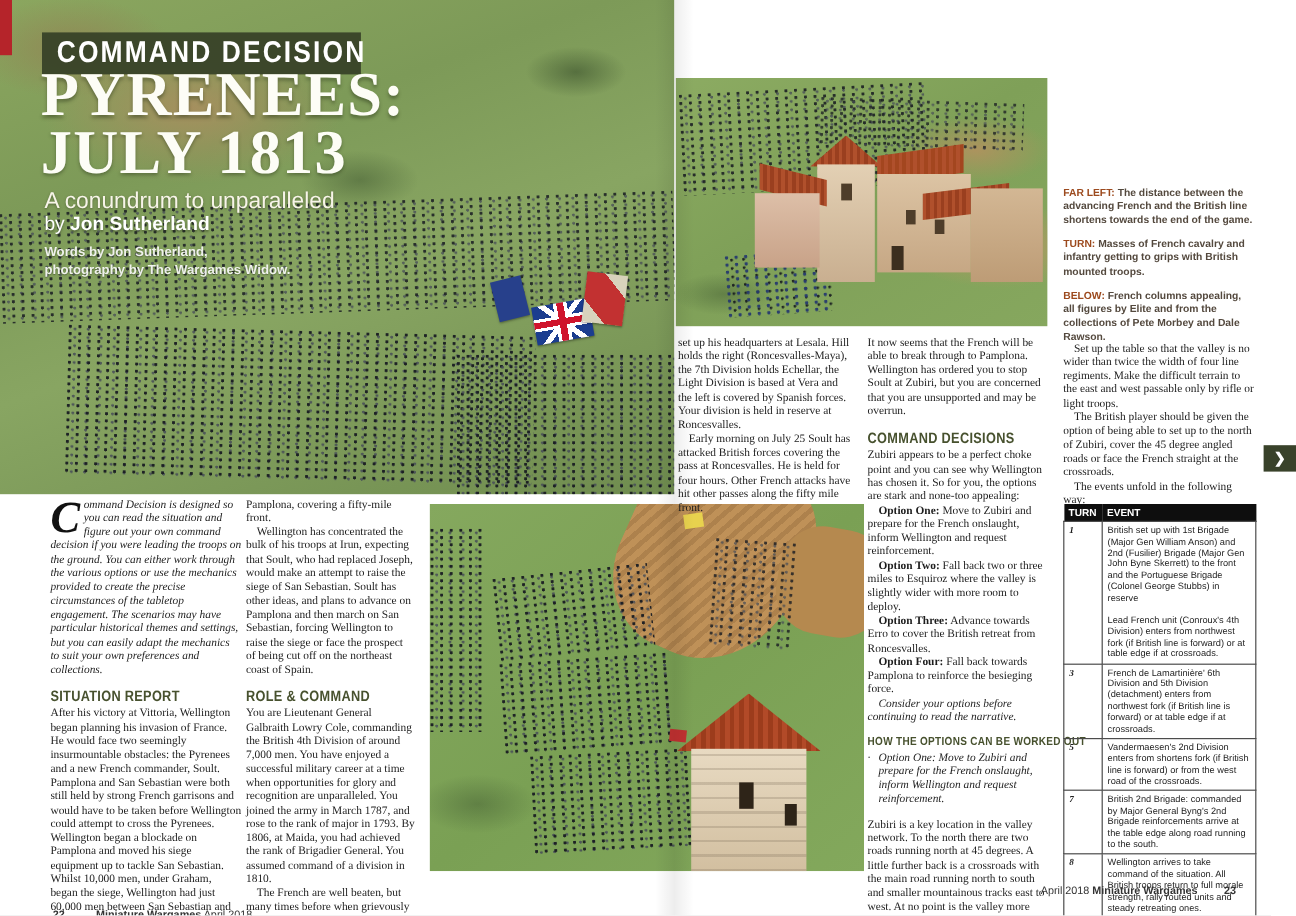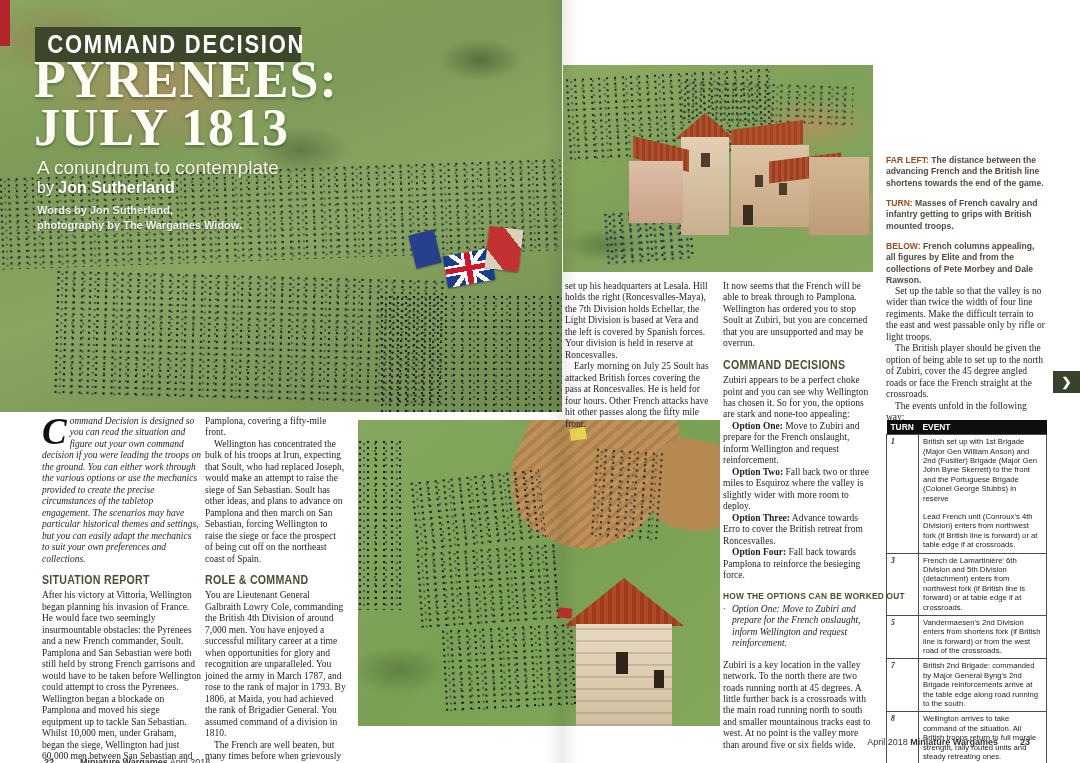--- a/index.html
+++ b/index.html
@@ -96,21 +96,21 @@
     <div style="position:absolute;left:487px;top:228px;width:34px;height:42px;transform:rotate(7deg);background:
         linear-gradient(45deg,#d8d2bc 25%,#c23131 25% 75%,#d8d2bc 75%);box-shadow:0 1px 2px rgba(0,0,0,.4);"></div>
     <div style="position:absolute;left:412px;top:232px;width:26px;height:34px;transform:rotate(-14deg);background:#27408b;box-shadow:0 1px 2px rgba(0,0,0,.35);"></div>
     <div class="red-corner"></div>
 
     <div class="kicker">COMMAND DECISION</div>
     <div class="title">
       <div>PYRENEES:</div>
       <div>JULY 1813</div>
     </div>
-    <div class="subtitle">A conundrum to contemplate</div>
+    <div class="subtitle">A conundrum to unparalleled</div>
     <div class="byline"><span>by </span><b>Jon Sutherland</b></div>
     <div class="credits">
       <div>Words by Jon Sutherland,</div>
       <div>photography by The Wargames Widow.</div>
     </div>
   </div>
 
   <div class="photo" style="left:563px;top:65px;width:310px;height:207px;">
     <div class="ph-base" style="background:
         radial-gradient(ellipse 90px 40px at 250px 60px, rgba(180,145,95,.85), rgba(180,145,95,0) 70%),
@@ -178,20 +178,21 @@
   </div>
 
   <div class="col" style="left:723px;top:281px;width:149px;">
     <p>It now seems that the French will be able to break through to Pamplona. Wellington has ordered you to stop Soult at Zubiri, but you are concerned that you are unsupported and may be overrun.</p>
     <div class="h-olive">COMMAND DECISIONS</div>
     <p>Zubiri appears to be a perfect choke point and you can see why Wellington has chosen it. So for you, the options are stark and none-too appealing:</p>
     <p class="ind"><b>Option One:</b><span> Move to Zubiri and prepare for the French onslaught, inform Wellington and request reinforcement.</span></p>
     <p class="ind"><b>Option Two:</b><span> Fall back two or three miles to Esquiroz where the valley is slightly wider with more room to deploy.</span></p>
     <p class="ind"><b>Option Three:</b><span> Advance towards Erro to cover the British retreat from Roncesvalles.</span></p>
     <p class="ind"><b>Option Four:</b><span> Fall back towards Pamplona to reinforce the besieging force.</span></p>
+    <p class="ind it">Consider your options before continuing to read the narrative.</p>
     <div class="h-olive small">HOW THE OPTIONS CAN BE WORKED OUT</div>
     <div class="bullet-row it">
       <span class="bullet-marker">·</span>
       <span>Option One: Move to Zubiri and prepare for the French onslaught, inform Wellington and request reinforcement.</span>
     </div>
     <p class="sp" style="margin-top:10px;">Zubiri is a key location in the valley network. To the north there are two roads running north at 45 degrees. A little further back is a crossroads with the main road running north to south and smaller mountainous tracks east to west.  At no point is the valley more than around five or six fields wide.</p>
   </div>
 
   <div style="position:absolute;left:886px;top:155px;width:158px;">
     <div class="caption"><span class="cap-label">FAR LEFT:</span><span> The distance between the advancing French and the British line shortens towards the end of the game.</span></div>

